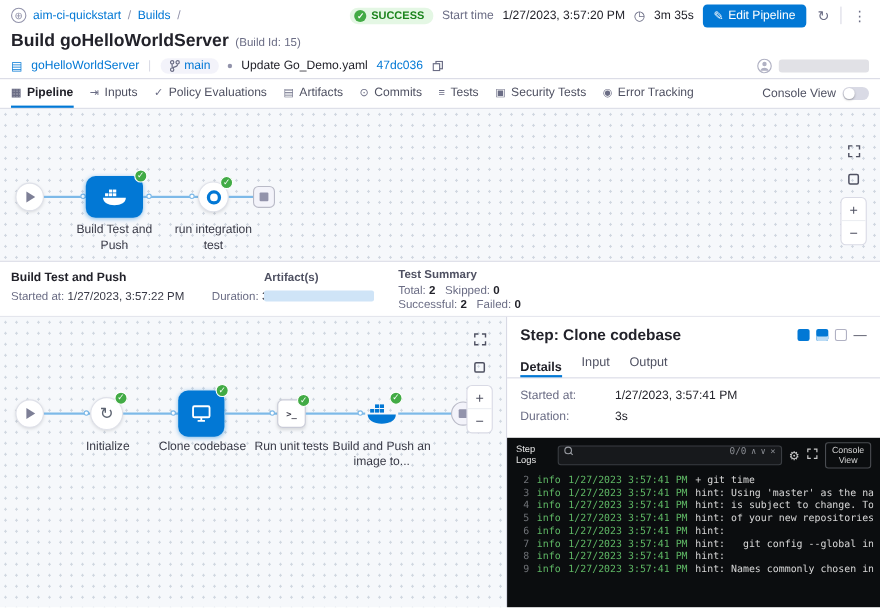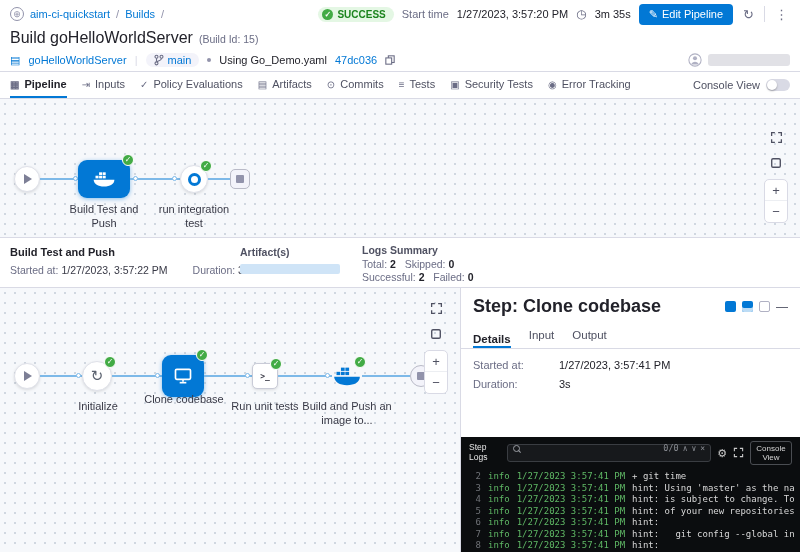--- a/index.html
+++ b/index.html
@@ -15,21 +15,21 @@
   .badge-success { display:flex; align-items:center; gap:4px; background:#e4f7e4; color:#1b841d; font-weight:bold; font-size:10px; padding:2px 8px 2px 4px; border-radius:10px; }
   .badge-check { width:11px; height:11px; border-radius:50%; background:#42ab45; color:#fff; font-size:8px; line-height:11px; text-align:center; }
   .lbl-muted { color:#6b6d85; }
   .clock { color:#6b6d85; font-size:12px; }
   .btn-primary { display:flex; align-items:center; gap:4px; background:#0278d5; color:#fff; border:none; border-radius:4px; font-size:11px; padding:4px 10px; cursor:pointer; }
   .vdiv { width:1px; height:16px; background:#d9dae5; }
   .icon-btn { background:none; border:none; color:#6b6d85; font-size:13px; cursor:pointer; padding:0 2px; }
 
   
   .title-row { padding:1px 10px 2px; display:flex; align-items:baseline; gap:6px; }
-  .title-row h1 { font-size:16px; font-weight:normal; color:#22222a;text-align:right; }
+  .title-row h1 { font-size:16px; font-weight:bold; color:#22222a;text-align:right; }
   .build-id { font-size:10.5px; color:#6b6d85; }
   .meta-row { height:22px; padding:0 10px; display:flex; align-items:center; gap:8px; }
   .blue-link { color:#0278d5; cursor:pointer; }
   .repo-icon { color:#0278d5; font-size:11px; }
   .pill { display:flex; align-items:center; gap:4px; background:#f3f3fa; border-radius:10px; padding:1px 8px; }
   .meta-sep { color:#d9dae5; }
   .commit-dot { width:4px; height:4px; border-radius:50%; background:#9293ab; }
   .meta-right { margin-left:auto; display:flex; align-items:center; gap:6px; }
   .redact { background:#e1e1e6; border-radius:3px; width:82px; height:12px; }
 
@@ -77,40 +77,40 @@
   .ss-art-label { position:absolute; left:240px; top:8px; color:#4f5162; font-weight:bold; }
   .ss-art-blob { position:absolute; left:240px; top:26px; width:100px; height:10px; background:#cfe4f7; border-radius:2px; cursor:pointer; }
   .ss-test-label { position:absolute; left:362px; top:6px; color:#4f5162; font-weight:bold; }
   .ss-test-1 { position:absolute; left:362px; top:20px; color:#6b6d85; }
   .ss-test-2 { position:absolute; left:362px; top:33px; color:#6b6d85; }
   .ss-num { color:#22222a; font-weight:bold; }
 
   
   .step-panel { width:340px; border-left:1px solid #d9dae5; background:#fff; display:flex; flex-direction:column; }
   .sp-header { display:flex; align-items:center; padding:8px 12px 6px; }
-  .sp-title { font-size:18px; font-weight:bold; }
+  .sp-title { font-size:14px; font-weight:bold; }
   .sp-icons { margin-left:auto; display:flex; align-items:center; gap:6px; }
   .sq-icon { width:11px; height:11px; border-radius:2px; cursor:pointer; }
   .sq-fill { background:#0278d5; }
   .sq-half { background:#0278d5; box-shadow:inset 0 -4px 0 #bcdcf5; }
   .sq-line { border:1.4px solid #b0b1c3; background:#fff; }
   .min-icon { color:#4f5162; font-size:12px; cursor:pointer; line-height:1; }
   .sp-tabs { display:flex; gap:18px; padding:0 12px; border-bottom:1px solid #d9dae5; height:26px; }
   .sp-tab { display:flex; align-items:center; color:#4f5162; font-size:11.5px; cursor:pointer; border-bottom:2px solid transparent; }
   .sp-tab.active { color:#22222a; font-weight:bold; border-bottom-color:#0278d5;margin-top:8px; }
   .sp-details { padding:10px 12px 6px; }
   .sp-row { display:flex; margin-bottom:7px; }
   .sp-row .k { width:86px; color:#6b6d85; }
   .sp-row .v { color:#22222a; }
 
   
-  .log { flex:1; min-height:0; background:#0b0d0f; display:flex; flex-direction:column; font-family:"DejaVu Sans Mono", monospace;margin-top:34px; }
+  .log { flex:1; min-height:0; background:#0b0d0f; display:flex; flex-direction:column; font-family:"DejaVu Sans Mono", monospace; }
   .log-head { display:flex; align-items:center; gap:6px; padding:4px 8px 3px; }
   .log-title { width:32px; font-size:8.5px; line-height:1.15; color:#e8e8e8; font-family:"Liberation Sans", sans-serif; }
-  .log-search { flex:1; display:flex; align-items:flex-end; gap:4px; background:#17191c; border:1px solid #3a3d42; border-radius:3px; height:18px; padding:8px 5px; }
+  .log-search { flex:1; display:flex; align-items:flex-start; gap:4px; background:#17191c; border:1px solid #3a3d42; border-radius:3px; height:18px; padding:0 5px; }
   .mag { position:relative; width:8px; height:8px; flex:0 0 auto; }
   .mag::before { content:""; position:absolute; width:5px; height:5px; border:1.2px solid #9a9da3; border-radius:50%; left:0; top:0; }
   .mag::after { content:""; position:absolute; width:3px; height:1.2px; background:#9a9da3; transform:rotate(45deg); left:5px; top:6px; }
   .log-search input { flex:1; min-width:10px; background:transparent; border:none; outline:none; color:#ddd; font-size:9px; font-family:inherit; }
   .srch-count { color:#8a8d93; font-size:8.5px; }
   .srch-ctl { color:#8a8d93; font-size:8px; cursor:pointer; }
   .log-ico { color:#c9c9c9; font-size:11px; background:none; border:none; cursor:pointer; padding:0; }
   .console-btn { border:1px solid #4a4d52; border-radius:3px; color:#d6d6d6; background:none; font-size:8px; line-height:1.15; width:42px; padding:2px 2px; text-align:center; cursor:pointer; font-family:"Liberation Sans", sans-serif; }
   .log-lines { flex:1; overflow:hidden; padding:3px 6px; }
   .log-line { display:flex; gap:7px; line-height:11.5px; font-size:9px; white-space:pre; }
@@ -161,21 +161,21 @@
     <span class="pill">
       <svg width="10" height="12" viewBox="0 0 12 14">
         <circle cx="3" cy="3" r="1.8" fill="none" stroke="#6b6d85" stroke-width="1.3"></circle>
         <circle cx="3" cy="11" r="1.8" fill="none" stroke="#6b6d85" stroke-width="1.3"></circle>
         <circle cx="9" cy="3" r="1.8" fill="none" stroke="#6b6d85" stroke-width="1.3"></circle>
         <path d="M3 5v4 M9 5c0 3-3 2.5-5.5 4" fill="none" stroke="#6b6d85" stroke-width="1.3"></path>
       </svg>
       <span class="blue-link">main</span>
     </span>
     <span class="commit-dot"></span>
-    <span>Using Go_Demo.yaml</span>
+    <span>Update Go_Demo.yaml</span>
     <span class="blue-link">47dc036</span>
     <svg width="10" height="10" viewBox="0 0 12 12">
       <rect x="4" y="1" width="7" height="8" fill="none" stroke="#6b6d85" stroke-width="1.3"></rect>
       <rect x="1" y="3.5" width="7" height="7.5" fill="#fff" stroke="#6b6d85" stroke-width="1.3"></rect>
     </svg>
     <span class="meta-right">
       <svg width="14" height="14" viewBox="0 0 16 16">
         <circle cx="8" cy="8" r="7" fill="none" stroke="#b0b1c3" stroke-width="1.2"></circle>
         <circle cx="8" cy="6" r="2.3" fill="#b0b1c3"></circle>
         <path d="M3.6 13c.8-2.2 2.4-3.1 4.4-3.1s3.6.9 4.4 3.1" fill="#b0b1c3"></path>
@@ -283,21 +283,21 @@
   <div class="stage-summary">
     <div class="ss-name">Build Test and Push</div>
     <div class="ss-line2">
       <span>Started at:</span>
       <b>1/27/2023, 3:57:22 PM</b>
       <span class="ss-dur">Duration:</span>
       <b>3m 8s</b>
     </div>
     <div class="ss-art-label">Artifact(s)</div>
     <div class="ss-art-blob"></div>
-    <div class="ss-test-label">Logs Summary</div>
+    <div class="ss-test-label">Test Summary</div>
     <div class="ss-test-1">
       <span>Total:</span>
       <span class="ss-num">2</span>&nbsp;&nbsp;
       <span>Skipped:</span>
       <span class="ss-num">0</span>
     </div>
     <div class="ss-test-2">
       <span>Successful:</span>
       <span class="ss-num">2</span>&nbsp;&nbsp;
       <span>Failed:</span>
@@ -324,21 +324,21 @@
       <span class="ldot" style="left:155px;top:85px;"></span>
 
       <div class="node-rect" style="left:162px;top:67px;width:42px;height:42px;">
         <svg width="20" height="20" viewBox="0 0 24 24">
           <rect x="3" y="4" width="18" height="12" rx="1.5" fill="none" stroke="#fff" stroke-width="2"></rect>
           <line x1="12" y1="16" x2="12" y2="19" stroke="#fff" stroke-width="2"></line>
           <line x1="8" y1="20" x2="16" y2="20" stroke="#fff" stroke-width="2"></line>
         </svg>
       </div>
       <span class="check" style="left:196px;top:61px;">✓</span>
-      <div class="node-label" style="left:143px;top:105px;width:82px;">Clone codebase</div>
+      <div class="node-label" style="left:143px;top:112px;width:82px;">Clone codebase</div>
 
       <div class="hline" style="left:204px;top:87px;width:48px;"></div>
       <span class="ldot" style="left:245px;top:85px;"></span>
 
       <div class="node-sq" style="left:252px;top:75px;width:26px;height:26px;">
           <span class="term-glyph">&gt;_</span>
         </div>
       <span class="check" style="left:270px;top:70px;">✓</span>
       <div class="node-label" style="left:218px;top:112px;width:94px;">Run unit tests</div>
 

